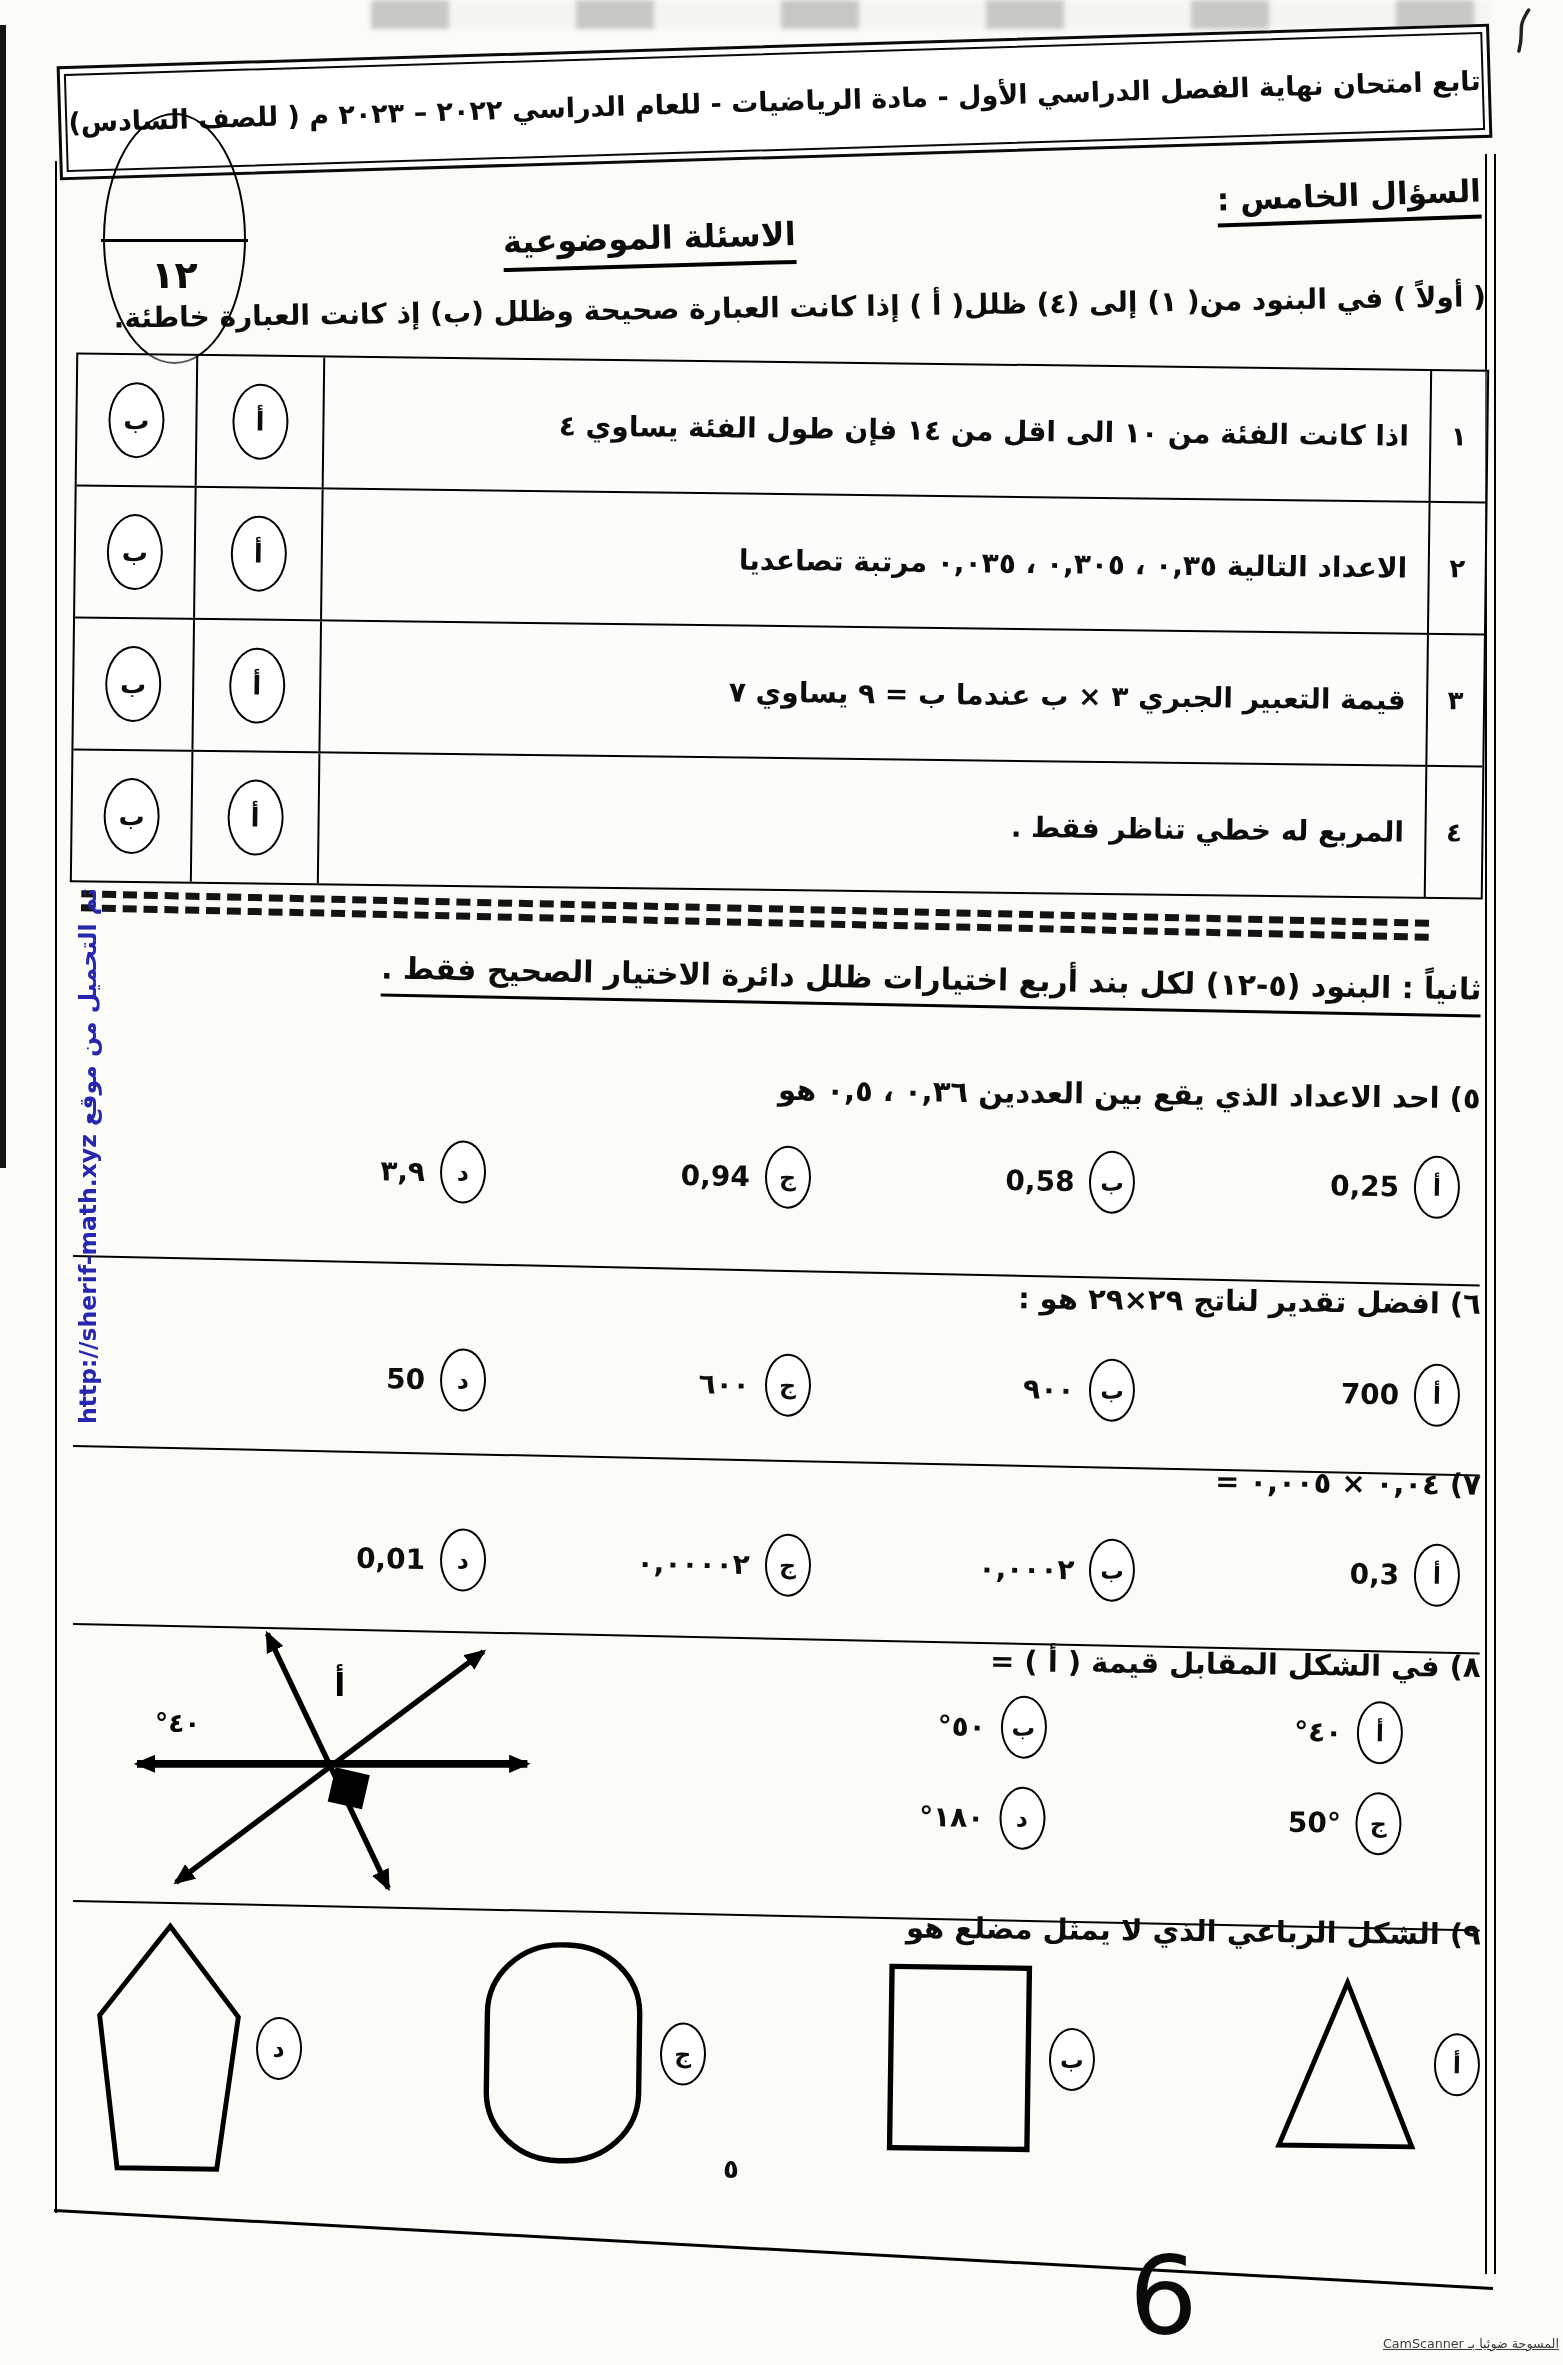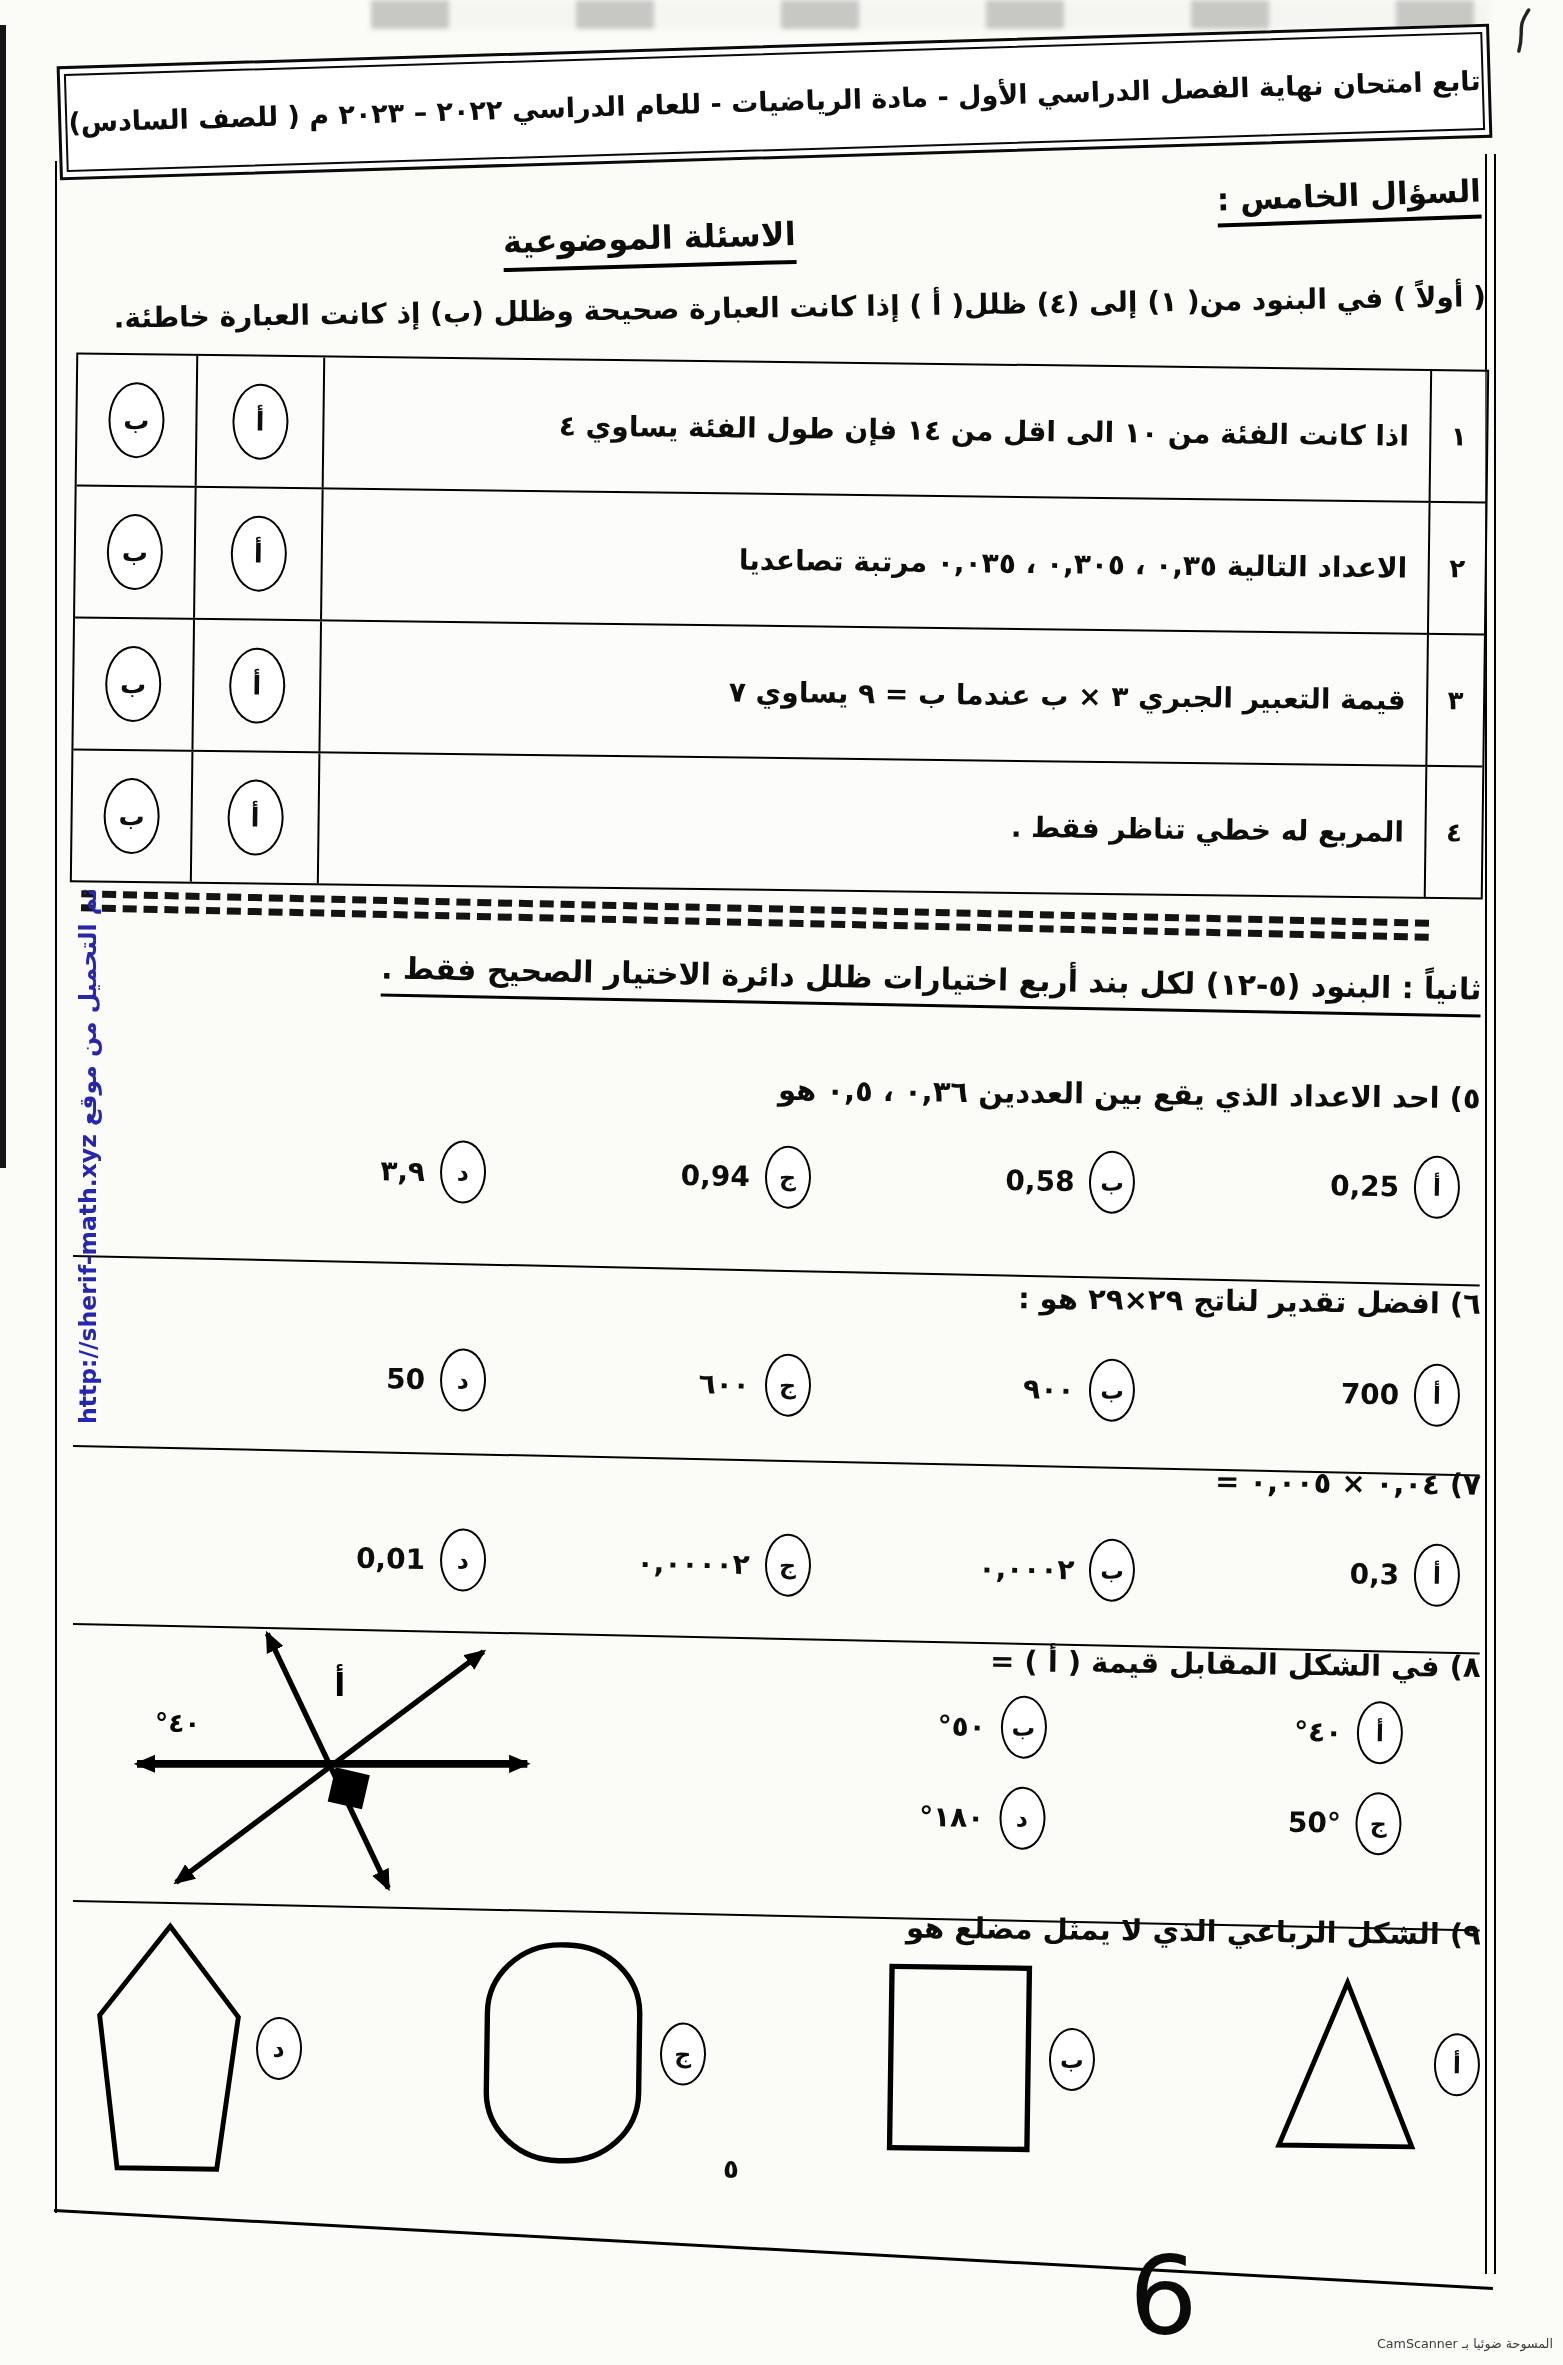--- a/index.html
+++ b/index.html
@@ -66,21 +66,21 @@
   .fig8{position:absolute; left:95px; top:1615px; width:489px; height:283px;}
   .fig8 svg{width:100%; height:100%;}
   
   .shapes{position:absolute; left:95px; top:1953px; width:1385px; height:205px;
     display:flex; align-items:center; justify-content:space-between; transform:rotate(0.8deg);}
   .shape-opt{display:flex; align-items:center; gap:13.7px;}
   .shape-opt svg{display:block;}
   
   .pnum-ar{position:absolute; left:723px; top:2154px; font-size:26px; font-weight:bold;}
   .pnum6{position:absolute; left:1129px; top:2233px; font-size:108px; font-weight:400; color:#0a0a0a; direction:ltr;}
-  .scan-note{position:absolute; right:10px; top:2336px; font-size:12.7px; color:#3c3c3c; direction:rtl;}
+  .scan-note{position:absolute; right:4px; top:2336px; font-size:12.7px; color:#3c3c3c; direction:rtl;text-decoration:underline;}
   
   .wm{position:absolute; left:74px; top:1523px; width:635px; transform:rotate(-90deg);
     transform-origin:top left; white-space:nowrap; font-size:23.5px; font-weight:bold; color:#2626ae; text-align:right;}
 </style>
 </head>
 <body>
 
 <div class="page">
 
   <div class="edge-strip"></div>
@@ -92,20 +92,24 @@
   </div>
 
   <div class="frame-right"></div>
   <div class="frame-left"></div>
   <div class="frame-bottom"></div>
 
   <div class="header-box">
     <div class="header-inner">تابع امتحان نهاية الفصل الدراسي الأول - مادة الرياضيات -  للعام الدراسي ٢٠٢٢ – ٢٠٢٣ م  ( للصف السادس)</div>
   </div>
 
+  <div class="score">
+    <div class="score-line"></div>
+    <div class="score-num">١٢</div>
+  </div>
 
   <div class="q-heading">السؤال الخامس :</div>
   <div class="sec-title">الاسئلة الموضوعية</div>
   <div class="inst1">( أولاً ) في البنود من( ١) إلى (٤) ظلل( أ ) إذا كانت العبارة صحيحة وظلل (ب) إذ كانت العبارة خاطئة.</div>
 
   <div class="tf">
     <div class="tf-row">
       <div class="tf-num">١</div>
       <div class="tf-text">اذا كانت الفئة من ١٠ الى اقل من ١٤ فإن طول الفئة يساوي ٤</div>
       <div class="tf-a">

